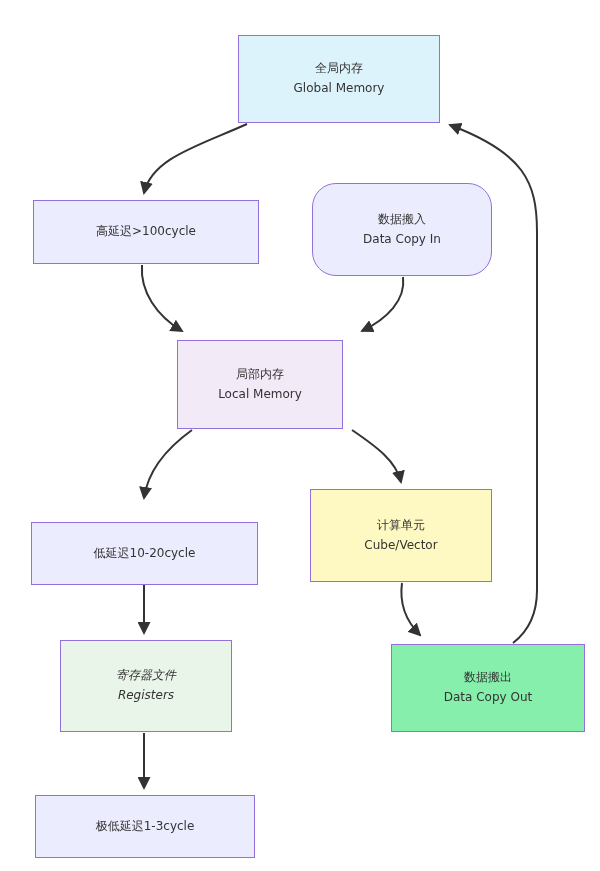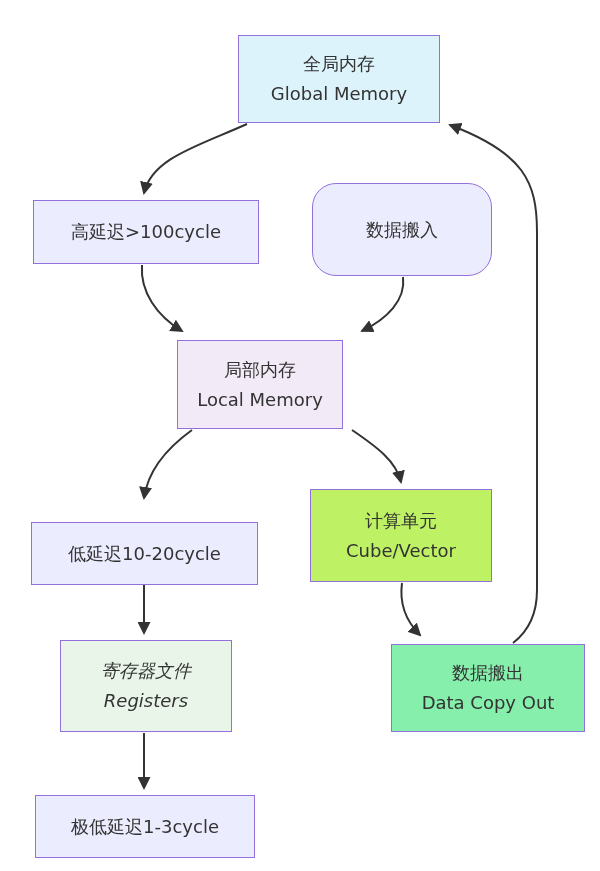--- a/index.html
+++ b/index.html
@@ -29,21 +29,21 @@
   .node {
     position: absolute;
     box-sizing: border-box;
     border: 1.5px solid #9370db;
     display: flex;
     flex-direction: column;
     align-items: center;
     justify-content: center;
     text-align: center;
     color: #333333;
-    font-size: 18px;
+    font-size: 12px;
     line-height: 1.65;
   }
   .node .label-zh, .node .label-en {
     white-space: nowrap;
   }
 </style>
 </head>
 <body>
 
 <div class="canvas">
@@ -68,29 +68,30 @@
 
 <div class="node" style="left: 238px; top: 35px; width: 202px; height: 88px; background: rgb(221, 243, 251);">
       <div class="label-zh">全局内存</div>
       <div class="label-en">Global Memory</div>
     </div>
     <div class="node" style="left: 33px; top: 200px; width: 226px; height: 64px; background: rgb(236, 236, 255);">
       <div class="label-zh">高延迟&gt;100cycle</div>
     </div>
     <div class="node" style="left: 312px; top: 183px; width: 180px; height: 93px; background: rgb(236, 236, 255); border-radius: 24px;">
       <div class="label-zh">数据搬入</div>
+      <div class="label-en">Data Copy In</div>
     </div>
     <div class="node" style="left: 177px; top: 340px; width: 166px; height: 89px; background: rgb(243, 234, 247);">
       <div class="label-zh">局部内存</div>
       <div class="label-en">Local Memory</div>
     </div>
     <div class="node" style="left: 31px; top: 522px; width: 227px; height: 63px; background: rgb(236, 236, 255);">
       <div class="label-zh">低延迟10-20cycle</div>
     </div>
-    <div class="node" style="left: 310px; top: 489px; width: 182px; height: 93px; background: #bef264;">
+    <div class="node" style="left: 310px; top: 489px; width: 182px; height: 93px; background: #fef9c3;">
       <div class="label-zh">计算单元</div>
       <div class="label-en">Cube/Vector</div>
     </div>
     <div class="node" style="left: 60px; top: 640px; width: 172px; height: 92px; background: rgb(232, 245, 232); font-style: italic;">
       <div class="label-zh">寄存器文件</div>
       <div class="label-en">Registers</div>
     </div>
     <div class="node" style="left: 371px; top: 644px; width: 194px; height: 88px; background: #86efac; margin-left: 20px;">
       <div class="label-zh">数据搬出</div>
       <div class="label-en">Data Copy Out</div>

